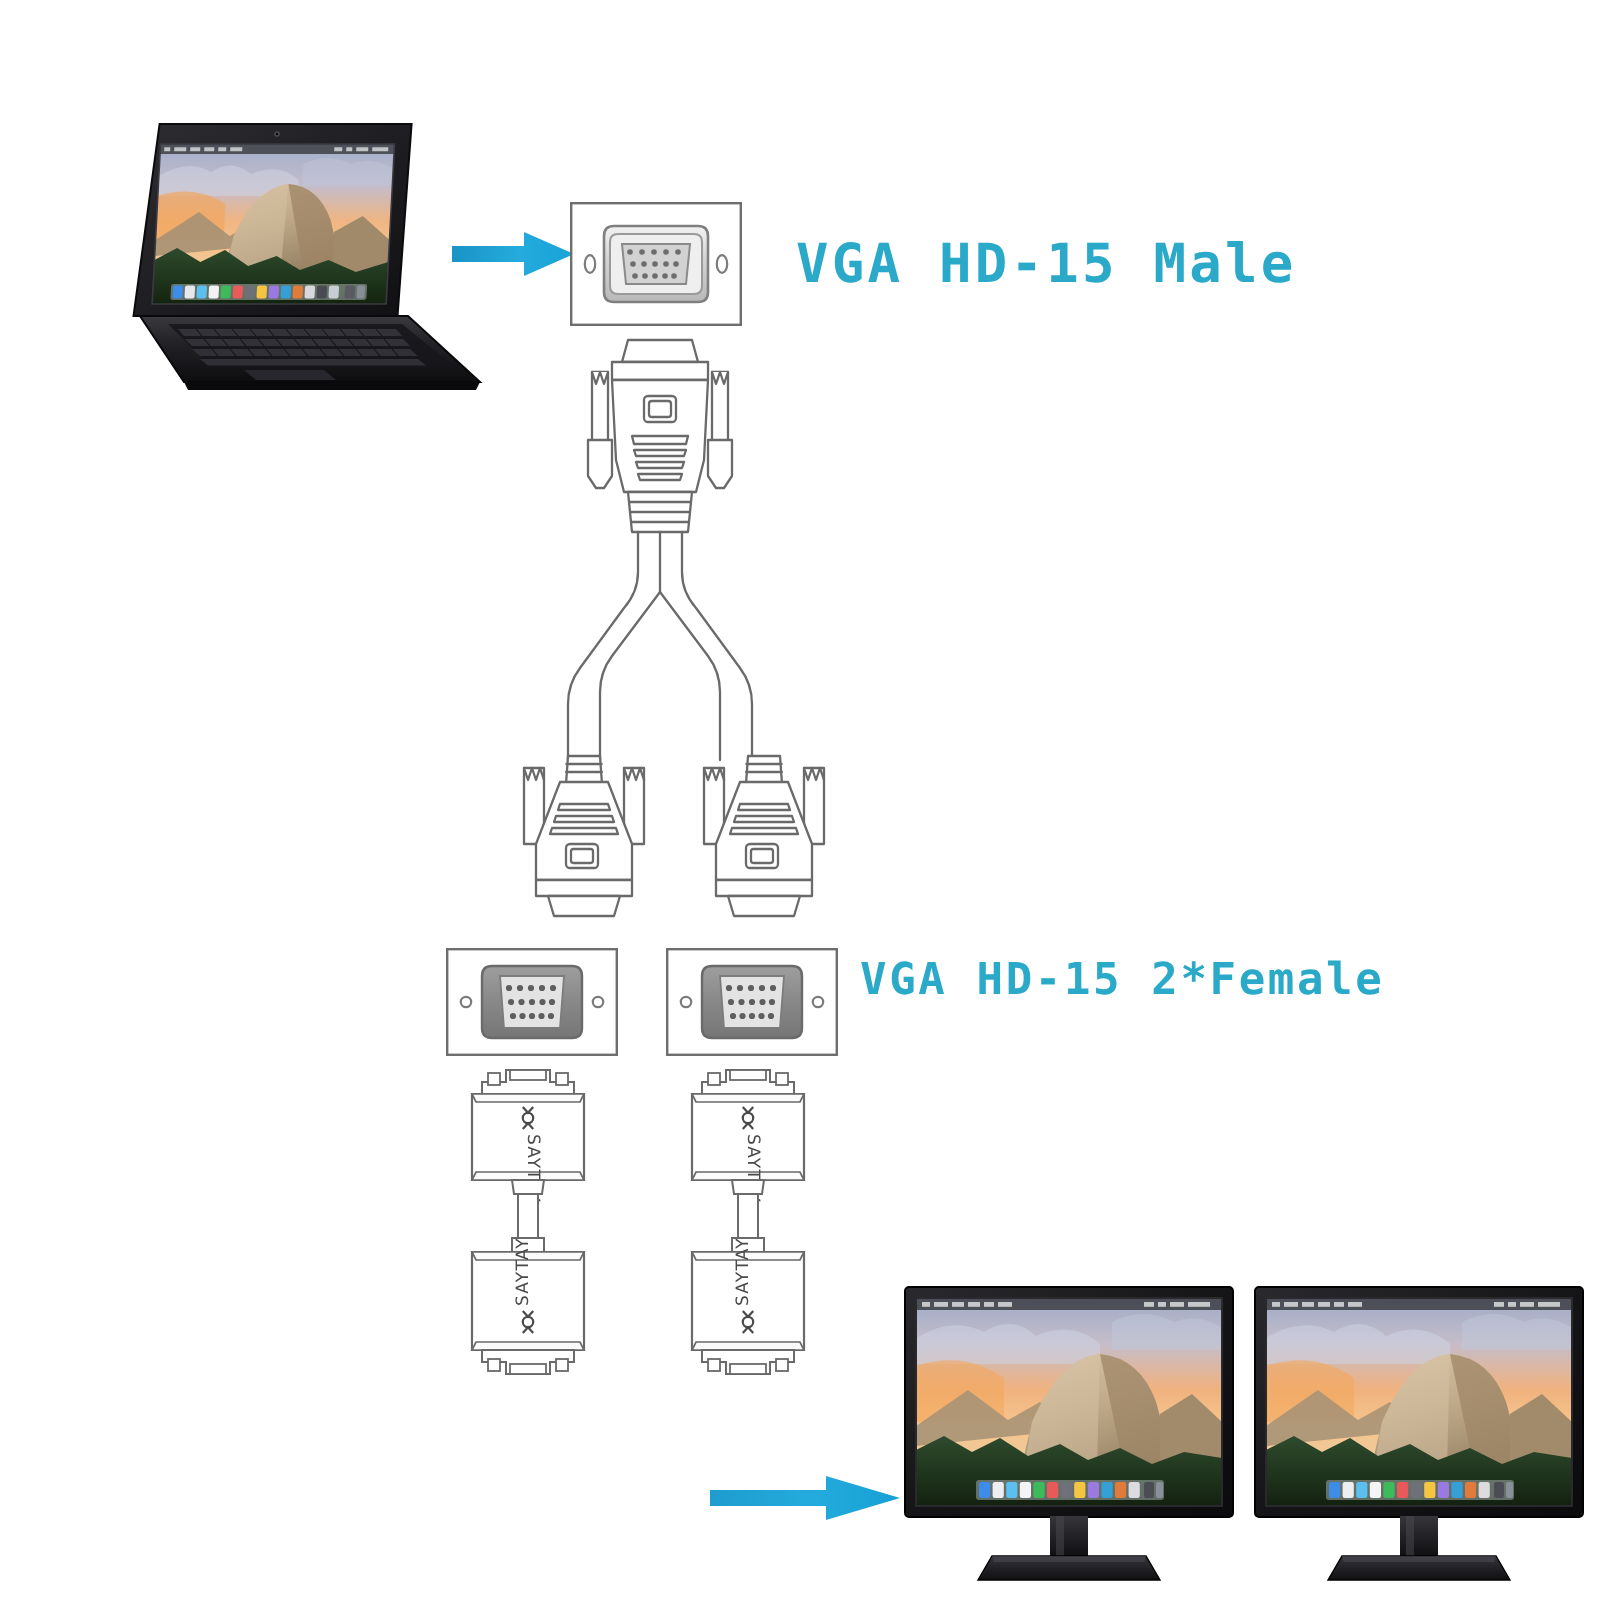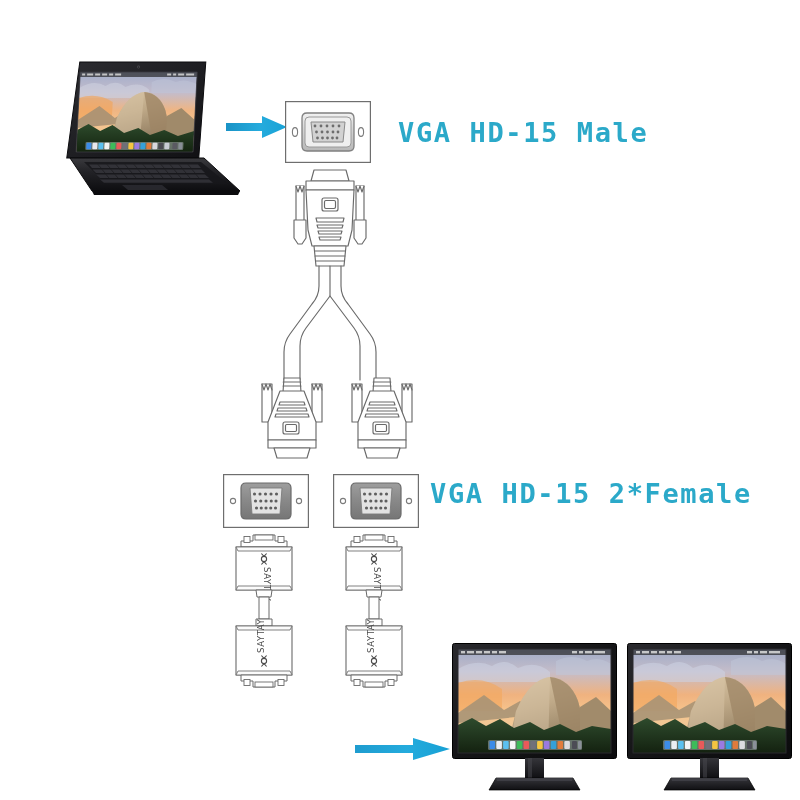--- a/index.html
+++ b/index.html
@@ -23,21 +23,21 @@
   
   .label {
     color: #2ba9c9;
     font-family: "DejaVu Sans Mono", monospace;
     font-weight: 700;
     letter-spacing: 0.06em;
     white-space: nowrap;
     line-height: 1;
   }
   #label-male  { left: 398px; top: 119px; font-size: 27px; }
-  #label-female{ left: 430px; top: 480px; font-size: 27px; }
+  #label-female{ left: 430px; top: 480px; font-size: 22px; }
 
   
   #laptop { left: 58px; top: 58px; width: 190px; height: 145px; }
 
   
   .monitor { width: 165px; height: 150px; }
   #monitor-1 { left: 452px; top: 643px; }
   #monitor-2 { left: 627px; top: 643px; }
   #male-face    { left: 285px; top: 101px; width: 86px; height: 62px; }
   #female-face-1{ left: 223px; top: 474px; width: 86px; height: 54px; }

